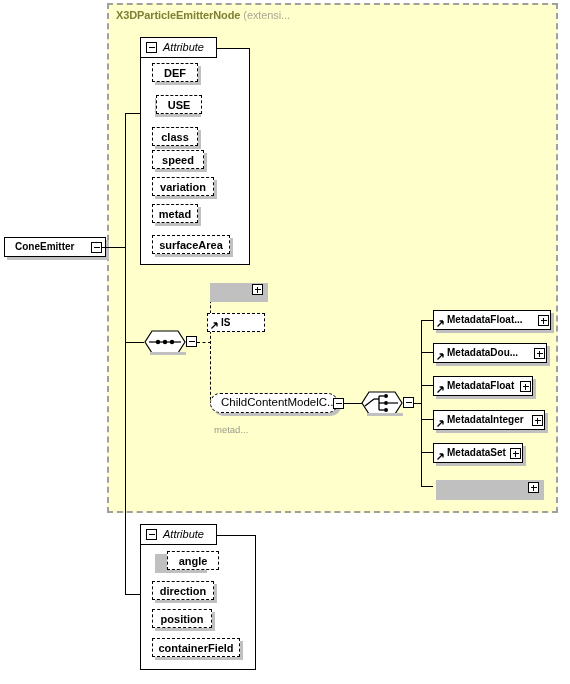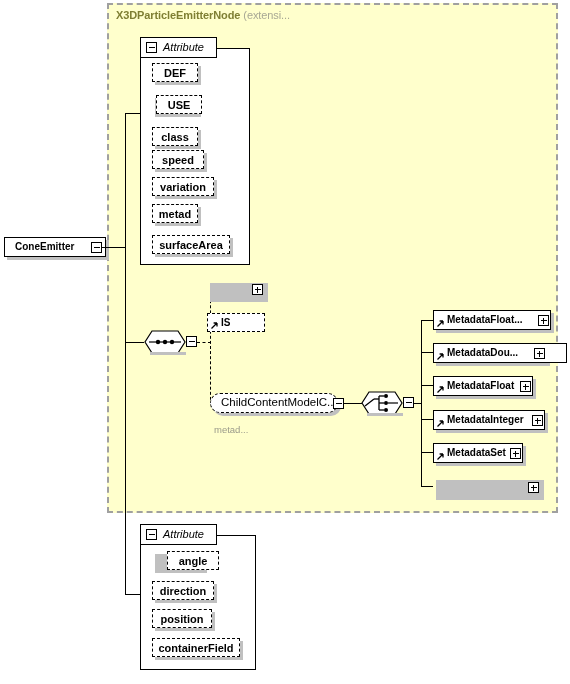--- a/index.html
+++ b/index.html
@@ -352,21 +352,21 @@
   <div class="shadow" style="left:436px; top:313px; width:118px; height:20px;"></div>
   <div class="ebox withicon" style="left:433px; top:310px; width:118px; height:20px;">
     <span class="label">MetadataFloat...</span>
     <svg class="refarrow" viewBox="0 0 8 8" xmlns="http://www.w3.org/2000/svg">
       <path d="M0.5,7.5 L6,2 M6,2 L2.6,2 M6,2 L6,5.4" stroke="#000000" stroke-width="1.3" fill="none"></path>
     </svg>
   </div>
   <div class="toggle plus" style="left:538px; top:315px;"></div>
 
   <div class="shadow" style="left:436px; top:346px; width:114px; height:20px;"></div>
-  <div class="ebox withicon" style="left:433px; top:343px; width:134px; height:20px;">
+  <div class="ebox withicon" style="left:433px; top:343px; width:114px; height:20px;">
     <span class="label">MetadataDou...</span>
     <svg class="refarrow" viewBox="0 0 8 8" xmlns="http://www.w3.org/2000/svg">
       <path d="M0.5,7.5 L6,2 M6,2 L2.6,2 M6,2 L6,5.4" stroke="#000000" stroke-width="1.3" fill="none"></path>
     </svg>
   </div>
   <div class="toggle plus" style="left:534px; top:348px;"></div>
 
   <div class="shadow" style="left:436px; top:379px; width:100px; height:20px;"></div>
   <div class="ebox withicon" style="left:433px; top:376px; width:100px; height:20px;">
     <span class="label">MetadataFloat</span>

